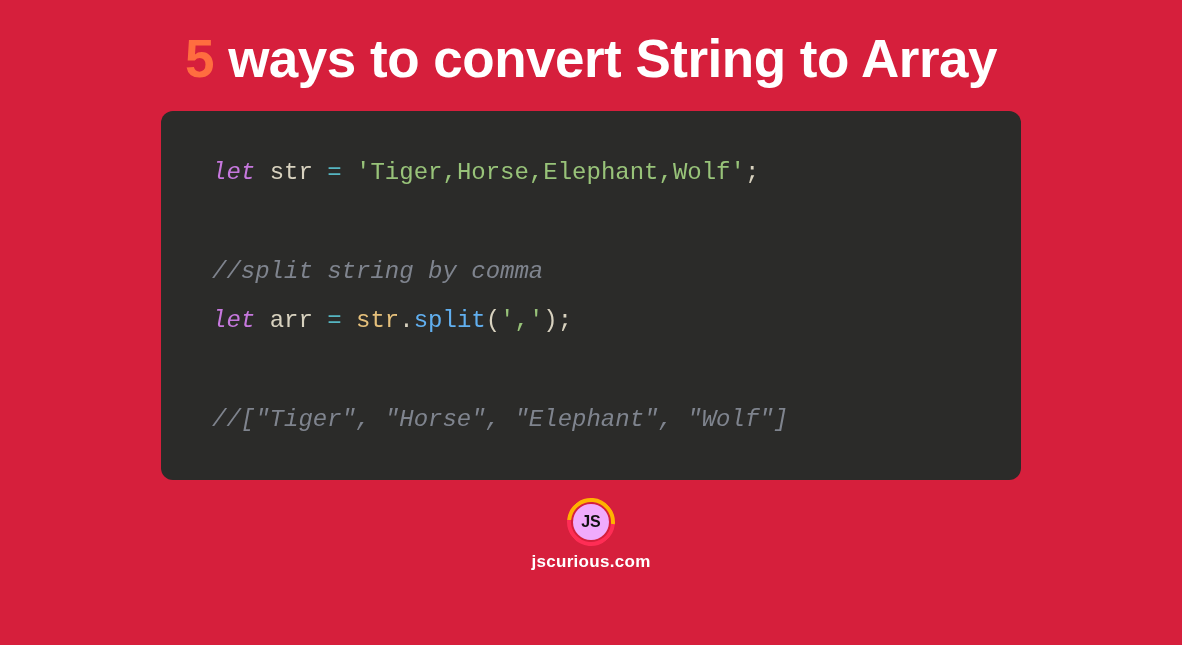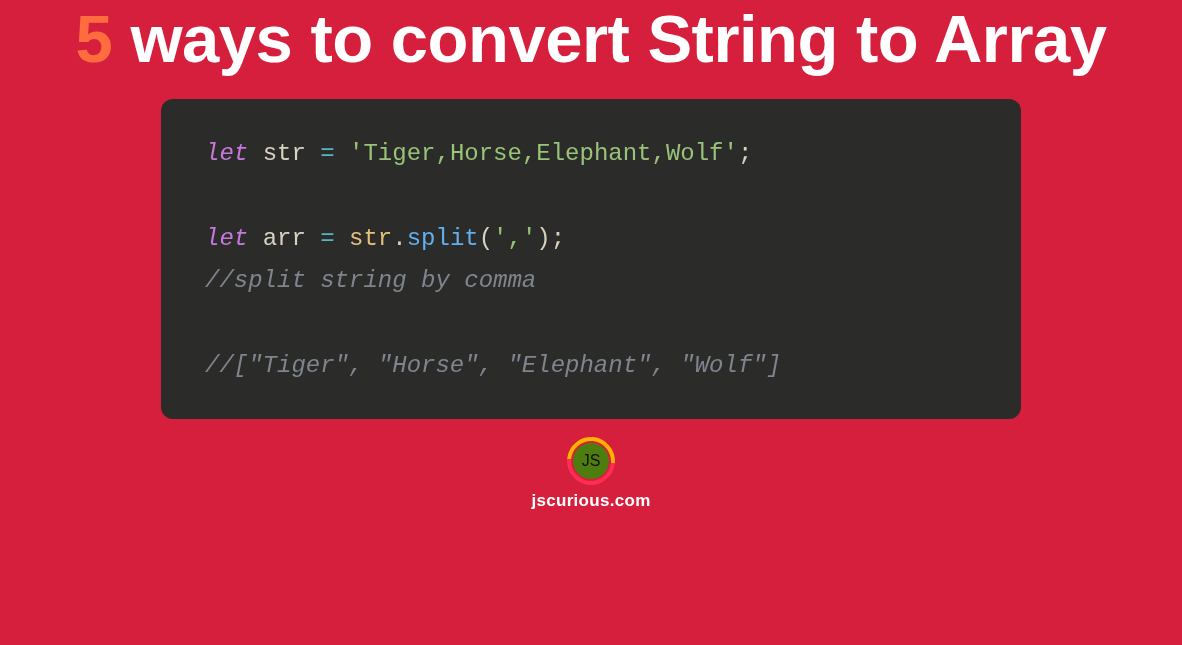--- a/index.html
+++ b/index.html
@@ -8,39 +8,40 @@
     height: 645px;
     background: #d61f3c;
     font-family: -apple-system, BlinkMacSystemFont, "Segoe UI", Arial, sans-serif;
     display: flex;
     flex-direction: column;
     align-items: center;
     overflow: hidden;
   }
   .title {
     color: #ffffff;
-    font-size: 67px;
+    font-size: 53px;
     font-weight: 800;
+    margin-top: 28px;
     letter-spacing: -0.5px;
   }
   .title .accent {
     color: #ff6d3f;
   }
   .code-box {
     background: #2b2b29;
     border-radius: 12px;
     width: 860px;
     margin-top: 22px;
     padding: 32px 40px 30px 40px;
     font-family: "SFMono-Regular", Consolas, "Liberation Mono", Menlo, monospace;
     font-size: 24px;
     line-height: 1.6;
     color: #d8d2bf;
   }
-  .code-box pre { margin: 4px; font-family: inherit; white-space: pre; }
+  .code-box pre { margin: 11px; font-family: inherit; white-space: pre; }
   .tok-keyword { color: #c678dd; font-style: italic; }
   .tok-var { color: #d8d2bf; }
   .tok-op { color: #56b6c2; }
   .tok-string { color: #98c379; }
   .tok-punc { color: #d8d2bf; }
   .tok-obj { color: #e5c07b; }
   .tok-method { color: #61afef; }
   .tok-comment { color: #7f848e; font-style: italic; }
   .footer {
     margin-top: 18px;
@@ -65,46 +66,46 @@
     border-top-color: #ffb300;
     border-right-color: #ffb300;
     border-bottom-color: #ff2d55;
     border-left-color: #ff2d55;
     transform: rotate(-40deg);
   }
   .logo-inner {
     position: absolute;
     top: 6px; left: 6px; right: 6px; bottom: 6px;
     border-radius: 50%;
-    background: #4d7c0f;
+    background: #f0abfc;
     display: flex;
     align-items: center;
     justify-content: center;
     color: #111;
-    font-weight: 400;
+    font-weight: 700;
     font-size: 16px;
     font-family: Arial, sans-serif;
   }
   .site {
     color: #ffffff;
     font-size: 17px;
     font-weight: 800;
     letter-spacing: 0.3px;
   }
 </style>
 </head>
 <body>
 
 <h1 class="title"><span class="accent">5</span><span> ways to convert String to Array</span></h1>
 
 <div class="code-box">
 <pre><span class="tok-keyword">let</span> <span class="tok-var">str</span> <span class="tok-op">=</span> <span class="tok-string">'Tiger,Horse,Elephant,Wolf'</span><span class="tok-punc">;</span></pre>
 <pre> </pre>
+<pre><span class="tok-comment">//split string by comma</span></pre>
 <pre><span class="tok-keyword">let</span> <span class="tok-var">arr</span> <span class="tok-op">=</span> <span class="tok-obj">str</span><span class="tok-punc">.</span><span class="tok-method">split</span><span class="tok-punc">(</span><span class="tok-string">','</span><span class="tok-punc">)</span><span class="tok-punc">;</span></pre>
-<pre><span class="tok-comment">//split string by comma</span></pre>
 <pre> </pre>
 <pre><span class="tok-comment">//["Tiger", "Horse", "Elephant", "Wolf"]</span></pre>
 </div>
 
 <div class="footer">
   <div class="logo">
     <div class="logo-ring"></div>
     <div class="logo-inner">
         <span>JS</span>
       </div>

